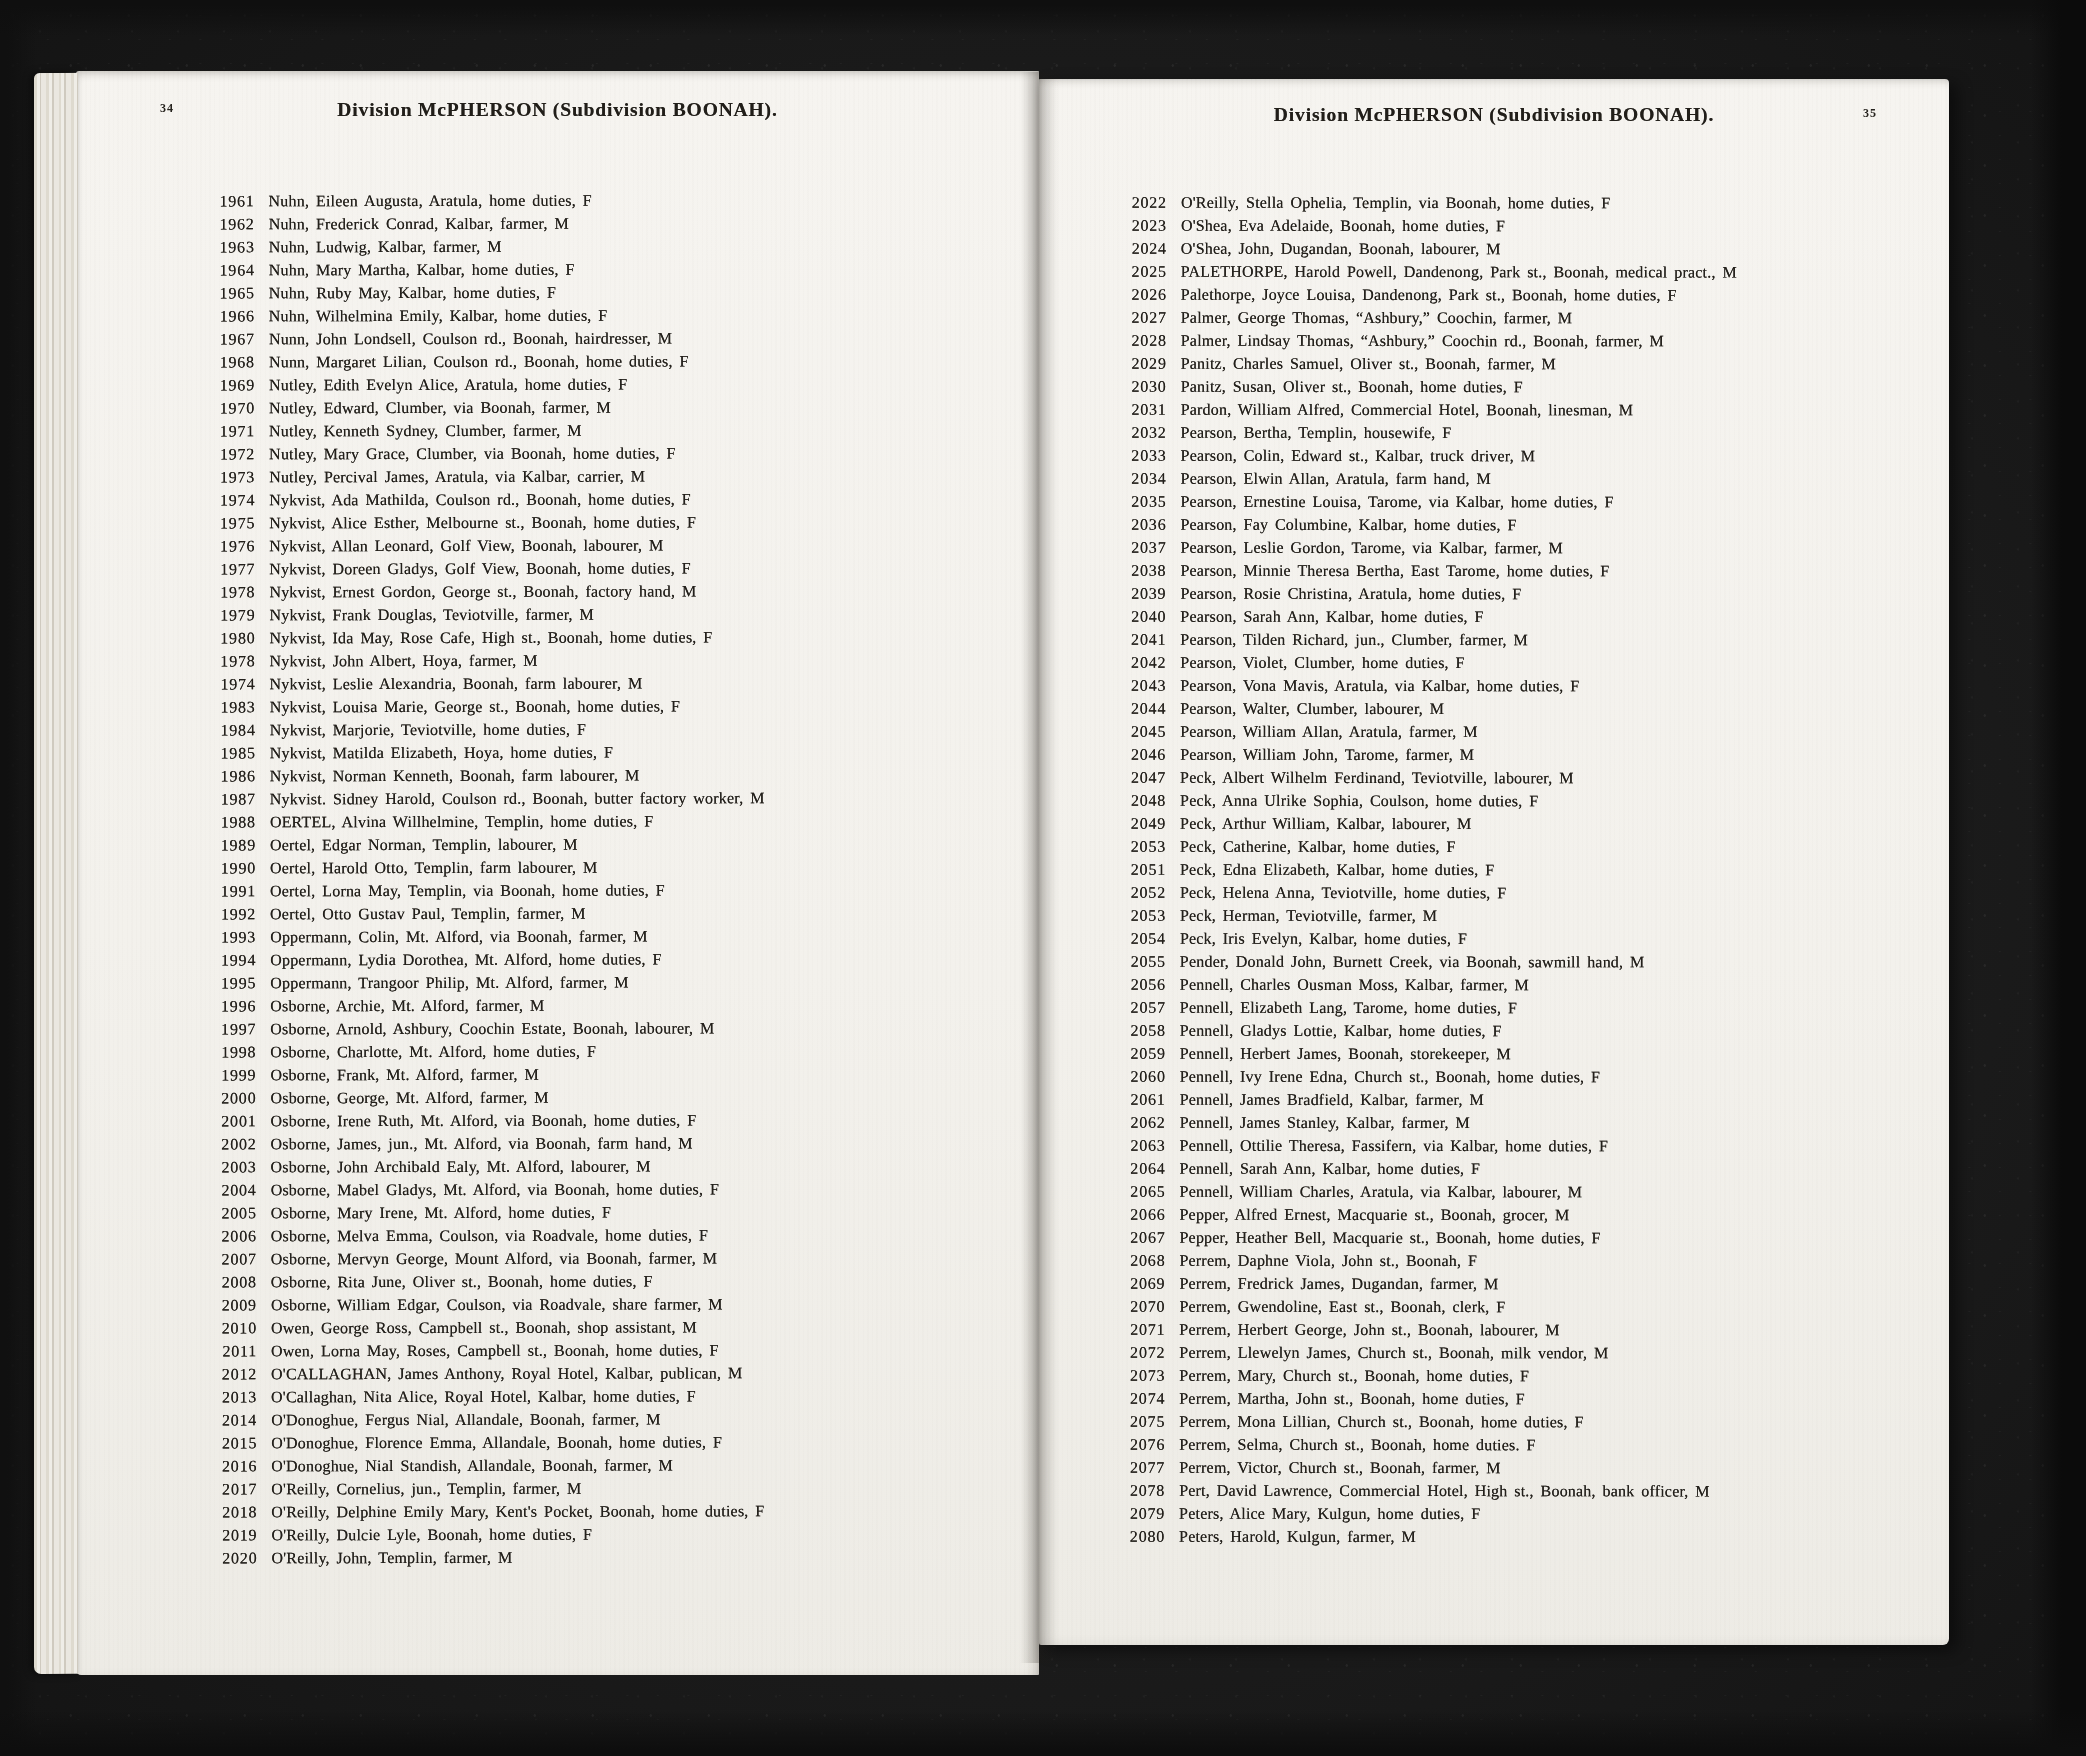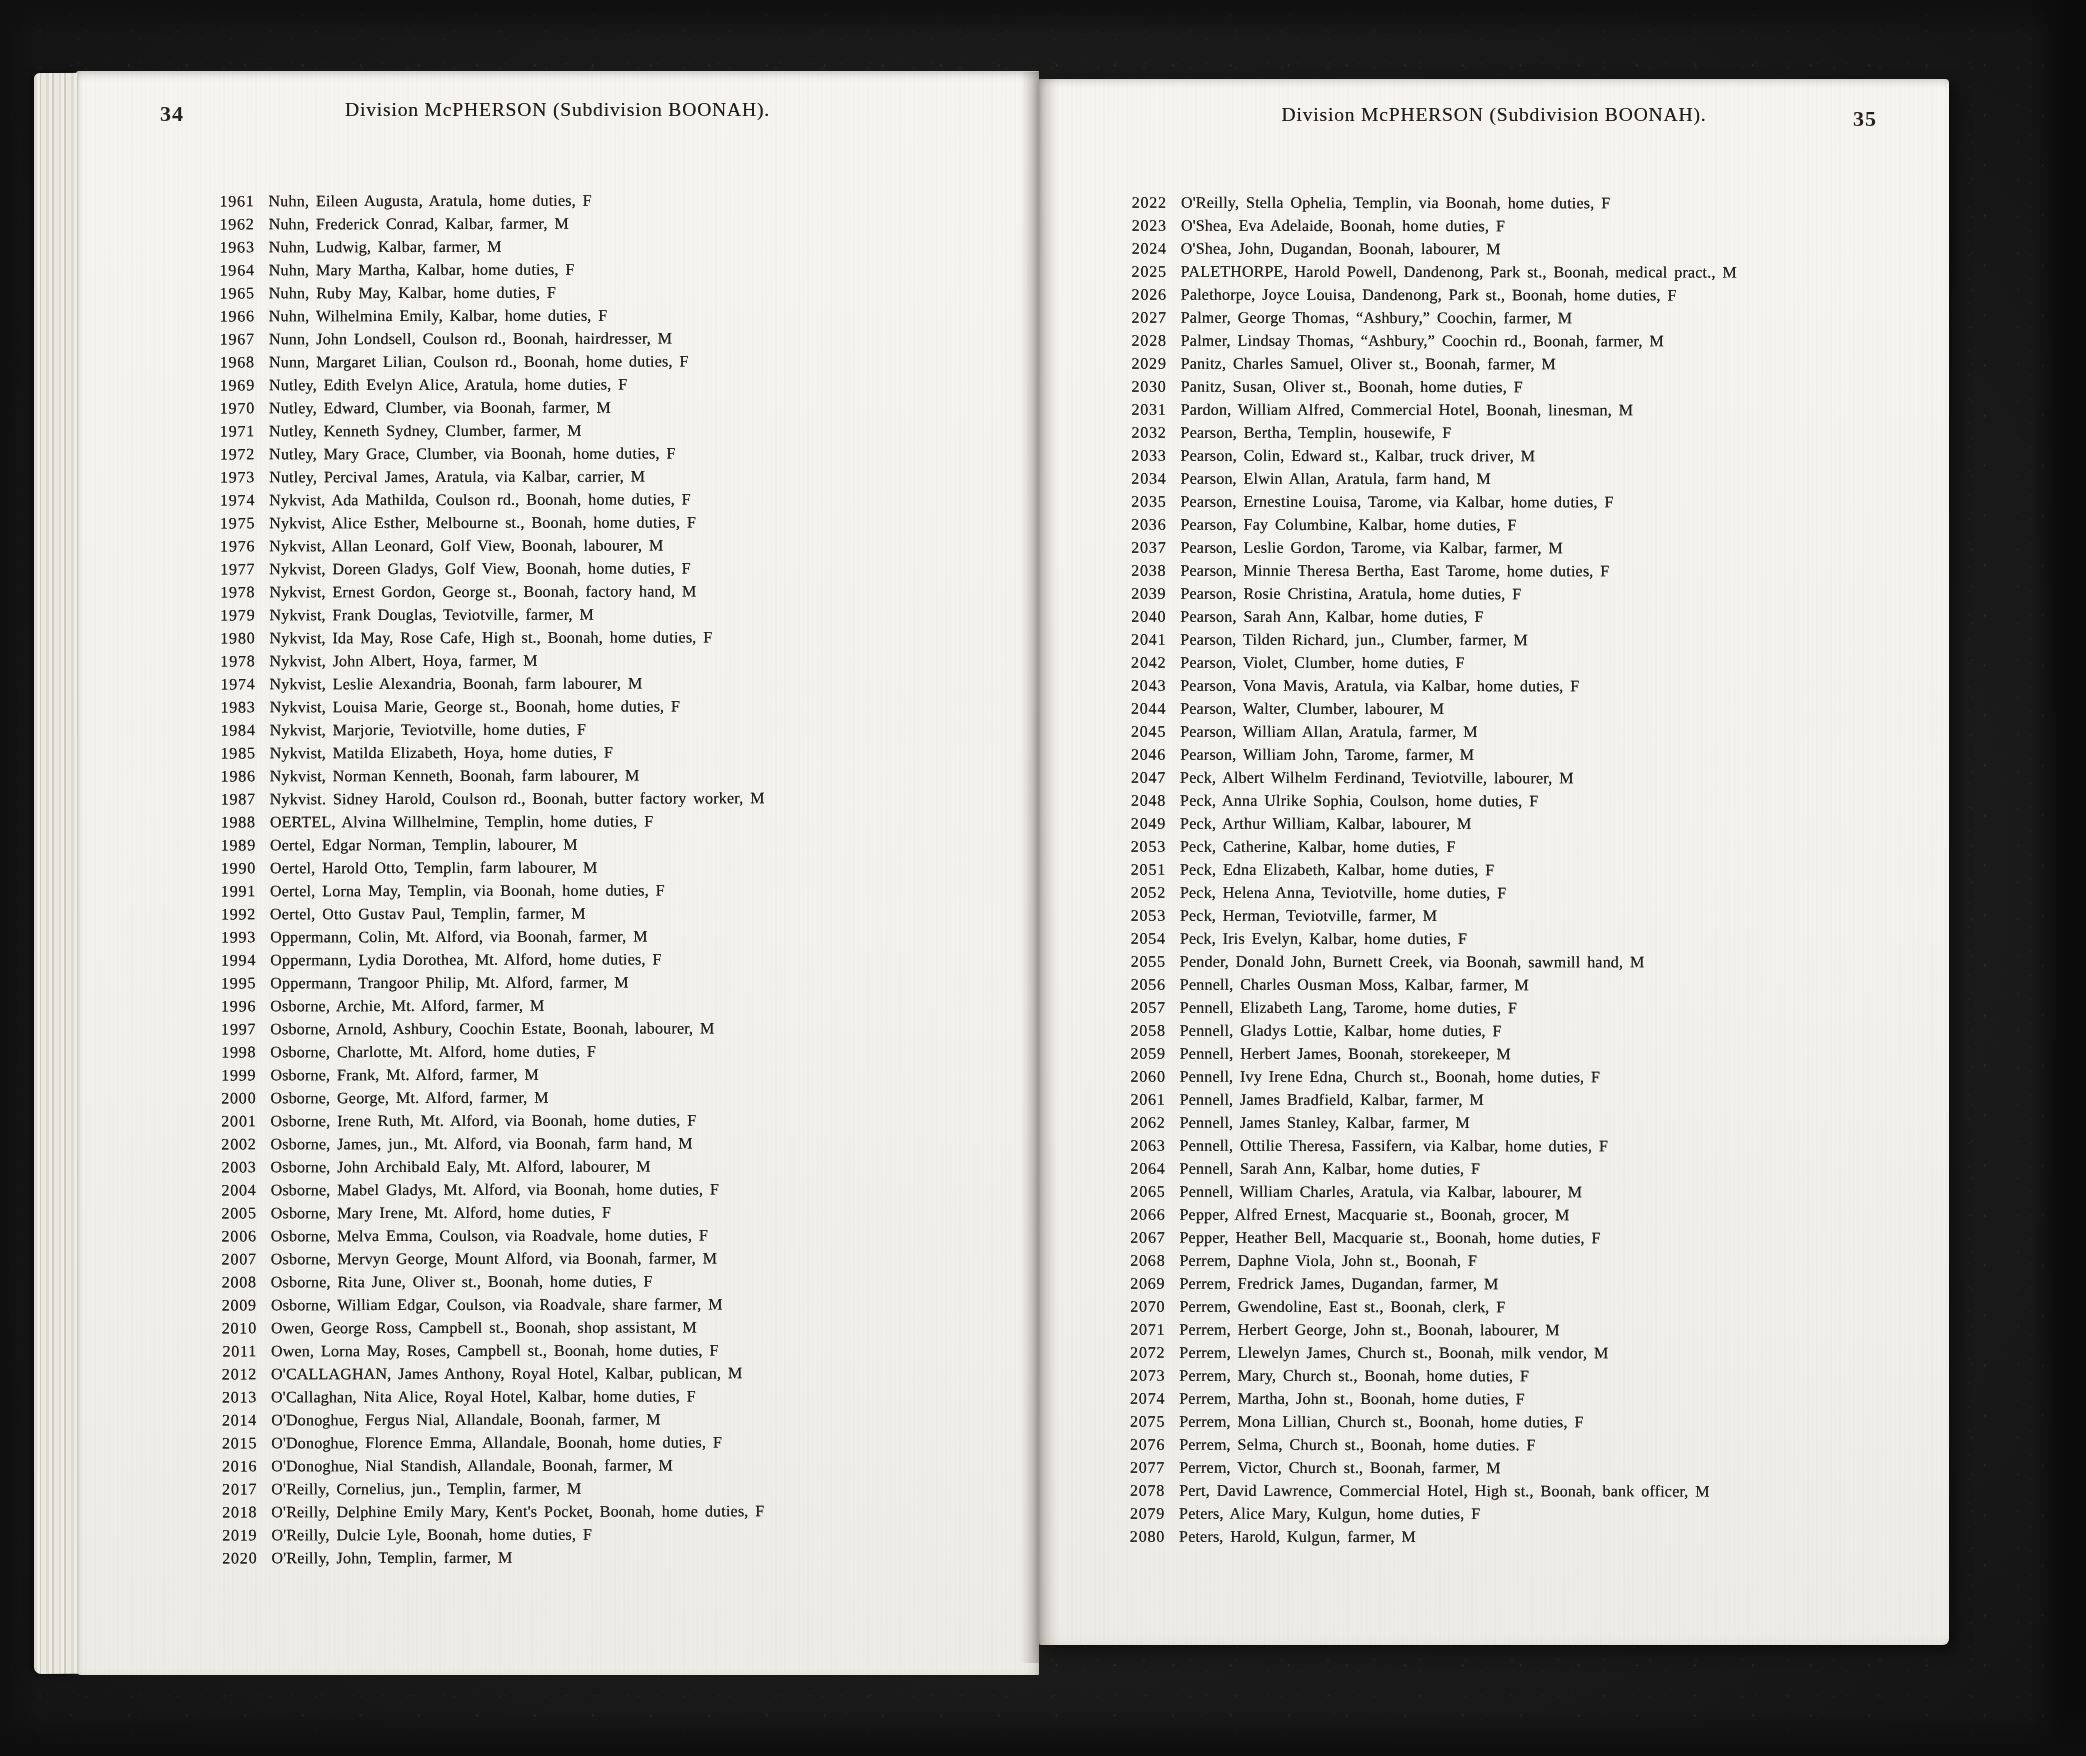--- a/index.html
+++ b/index.html
@@ -47,27 +47,27 @@
   }
   
   .binding-shadow{
     position:absolute;left:1020px;top:72px;width:38px;height:1591px;
     background:linear-gradient(90deg,rgba(30,25,18,0) 0%,rgba(30,25,18,.22) 45%,rgba(30,25,18,.10) 60%,rgba(30,25,18,0) 100%);
     pointer-events:none;
   }
 
   .page-head{position:absolute;width:100%;top:0;height:62px;}
   .folio{
-    position:absolute;font-size:22px;font-weight:bold;letter-spacing:1px;color:#26231e;
+    position:absolute;font-size:12px;font-weight:bold;letter-spacing:1px;color:#26231e;
   }
   .page-left .folio{left:84px;top:30px;}
   .page-right .folio{right:72px;top:27px;}
   .head-title{
     position:absolute;left:50%;transform:translateX(-50%);white-space:nowrap;
-    font-size:19.6px;font-weight:normal;letter-spacing:0.8px;color:#211e19;
+    font-size:19.6px;font-weight:bold;letter-spacing:0.8px;color:#211e19;
     text-shadow:0 0 0.5px rgba(25,22,18,.65);
   }
   .page-left .head-title{top:28px;}
   .page-right .head-title{top:25px;}
 
   .entries{
     position:absolute;white-space:nowrap;
     font-size:16px;line-height:23px;color:#23201b;
     text-shadow:0 0 0.4px rgba(28,24,20,.8);
     letter-spacing:0.2px;word-spacing:2.6px;

